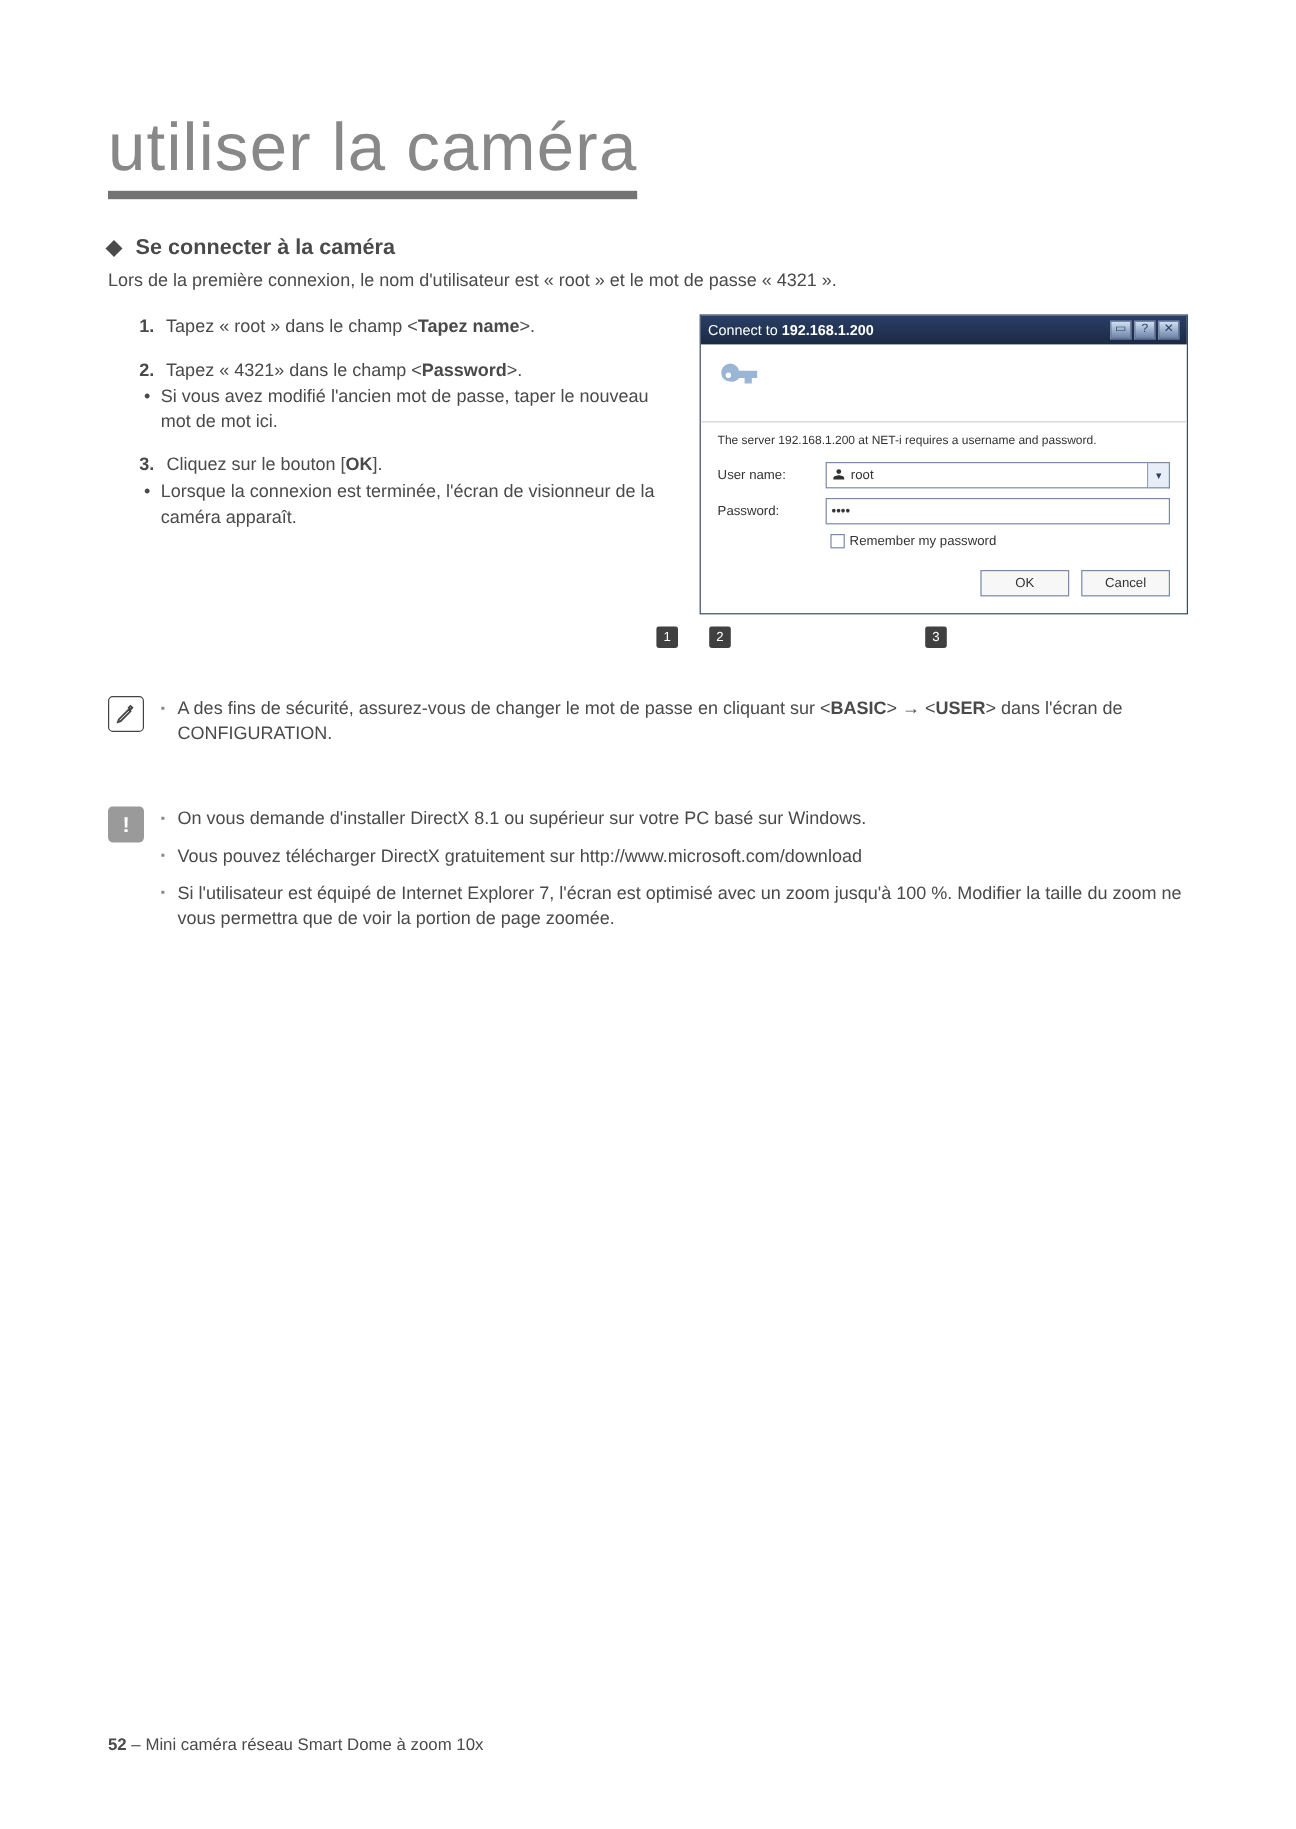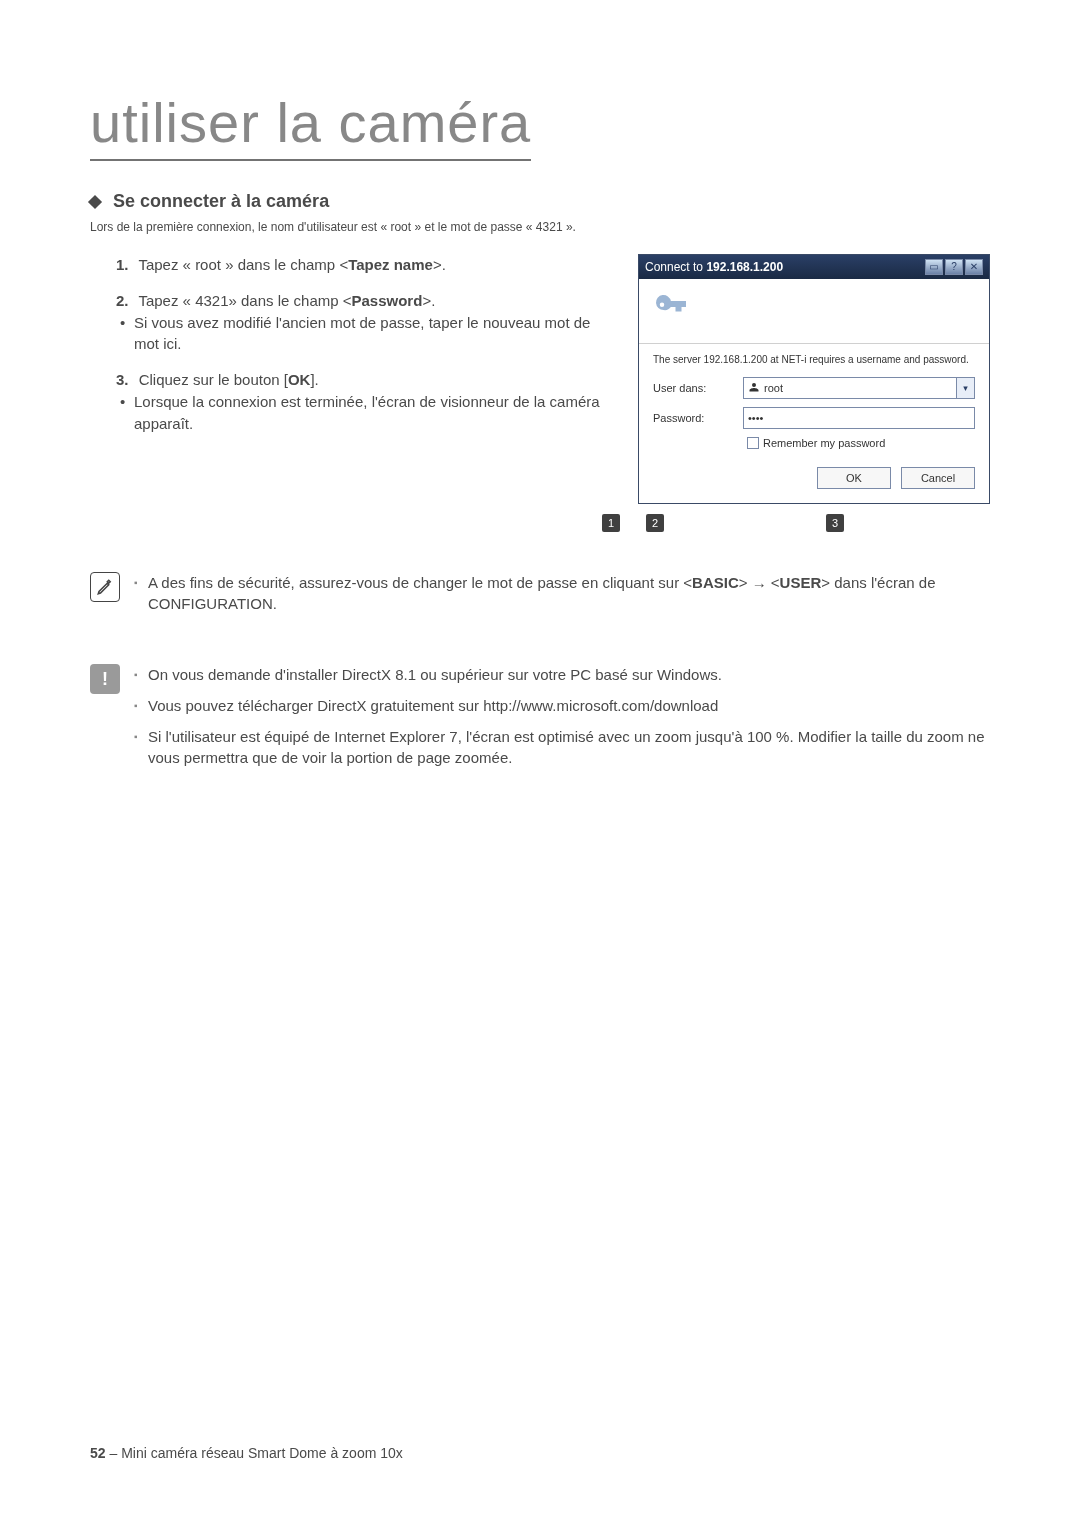--- a/index.html
+++ b/index.html
@@ -10,41 +10,41 @@
     font-family: Arial, Helvetica, sans-serif;
     color: #333;
     position: relative;
     padding: 90px 90px 60px 90px;
   }
   .main-title {
     font-size: 56px;
     font-weight: 300;
     color: #888;
     letter-spacing: 1px;
-    border-bottom: 2px solid #737373;
+    border-bottom: 7px solid #737373;
     display: inline-block;
     padding-bottom: 4px;
     margin-bottom: 30px;
   }
   .section-heading {
     font-size: 18px;
     font-weight: bold;
     color: #4a4a4a;
     margin-bottom: 8px;
   }
   .diamond {
     display:inline-block;
     width:10px; height:10px;
     background:#4a4a4a;
     transform: rotate(45deg);
     margin-right:8px;
     vertical-align: middle;
   }
   .intro-line {
-    font-size: 12px;
+    font-size: 15px;
     color: #4a4a4a;
     margin-bottom: 20px;
   }
   .content-row {
     display: flex;
     gap: 20px;
   }
   .left-col {
     flex: 1;
     font-size: 15px;
@@ -57,21 +57,21 @@
   }
   ol.steps > li { margin-bottom: 14px; }
   ol.steps .num { font-weight: bold; margin-right: 6px; }
   .sub-bullet { padding-left: 18px; position: relative; }
   .sub-bullet::before {
     content: "•"; position: absolute; left: 4px; top: 0;
   }
   .bold { font-weight: bold; }
 
   
-  .dialog-wrap { position: relative; width: 352px; }
+  .dialog-wrap { position: relative; width: 407px; }
   .dialog {
     border: 1px solid #3a4a66;
     background: #fff;
     font-size: 12px;
     font-family: Tahoma, Arial, sans-serif;
   }
   .dlg-titlebar {
     background: linear-gradient(#2a3f66, #1a2a44);
     color: #fff;
     padding: 4px 6px;
@@ -207,21 +207,21 @@
       <div class="dlg-header">
         <span class="dlg-icon">
           <svg viewBox="0 0 24 24" width="36" height="36">
               <path fill="#9bb5d4" d="M7 14a5 5 0 1 1 4.9-6H22v4h-3v3h-4v-3h-3.1A5 5 0 0 1 7 14zm-1-5a1.5 1.5 0 1 0 0 3 1.5 1.5 0 0 0 0-3z"></path>
             </svg>
         </span>
       </div>
       <div class="dlg-body">
         <div class="dlg-msg">The server 192.168.1.200 at NET-i requires a username and password.</div>
         <div class="dlg-row">
-          <div class="dlg-label">User dans:</div>
+          <div class="dlg-label">User name:</div>
           <div class="dlg-input">
             <span class="keyicon">
               <svg viewBox="0 0 24 24" width="12" height="12">
                   <path fill="#333" d="M12 12a4 4 0 1 0-4-4 4 4 0 0 0 4 4zm0 2c-3 0-9 1.5-9 4.5V21h18v-2.5c0-3-6-4.5-9-4.5z"></path>
                 </svg>
             </span>
             <span>root</span>
           </div>
           <div class="dlg-dropbtn">▾</div>
         </div>

